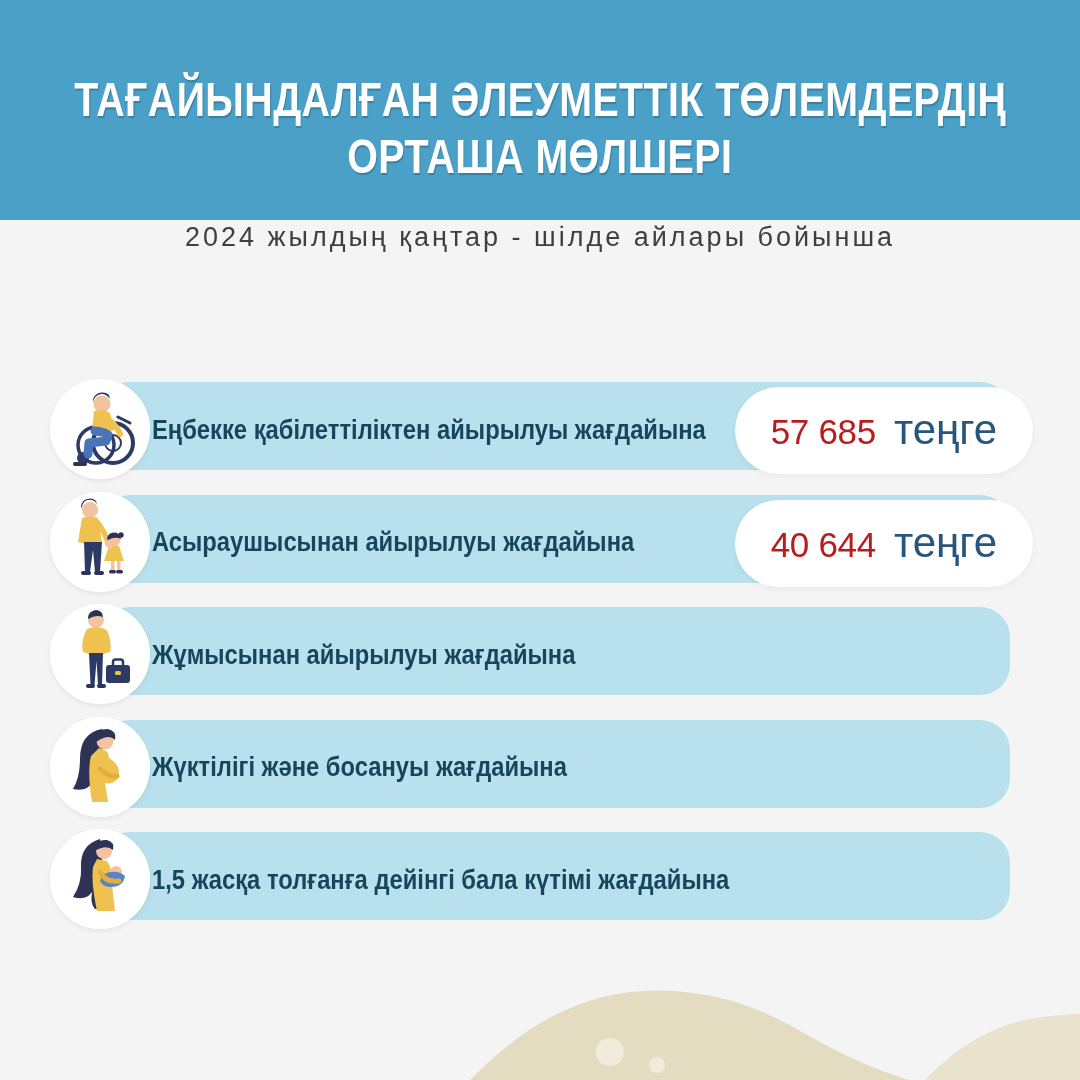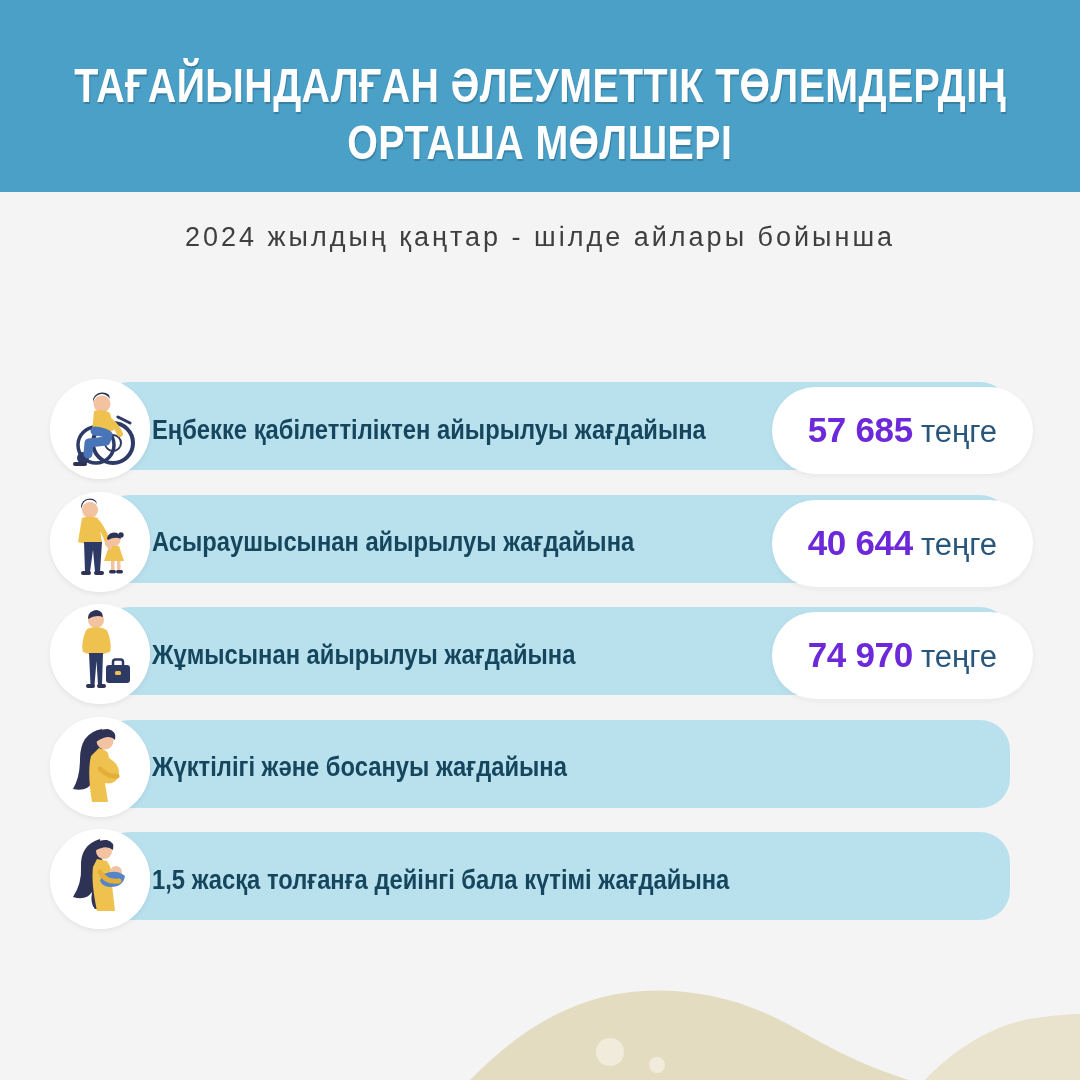--- a/index.html
+++ b/index.html
@@ -4,21 +4,21 @@
 <style>
   * { margin:0; padding:0; box-sizing:border-box; }
   html,body { width:1080px; height:1080px; }
   body {
     position:relative; overflow:hidden;
     background:#f4f4f4;
     font-family:"Liberation Sans", sans-serif;
   }
   
   .band {
-    position:absolute; top:0; left:0; width:1080px; height:192px;
+    position:absolute; top:0; left:0; width:1080px; height:220px;
     background:#4aa0c7;
     display:flex; flex-direction:column; align-items:center; justify-content:center;
     padding-top:36px;
   }
   .title-line {
     color:#ffffff; font-weight:700; font-size:48px; line-height:57px;
     white-space:nowrap; letter-spacing:0.5px;
     transform:scaleX(0.82); transform-origin:50% 50%;
     text-shadow:1px 2px 1px rgba(23,66,92,0.35);
   }
@@ -46,22 +46,22 @@
     display:flex; align-items:center; white-space:nowrap;
     font-size:27px; font-weight:700; color:#16465e;
     transform:scaleX(0.88); transform-origin:0 50%;
   }
   .pill {
     position:absolute; right:47px; top:7px; height:87px;
     background:#ffffff; border-radius:44px;
     padding:0 36px; line-height:85px; white-space:nowrap; text-align:center;
     box-shadow:0 2px 6px rgba(0,0,0,0.05);
   }
-  .amount { font-size:35px; font-weight:700; color:#6d28d9; letter-spacing:-0.3px; }
-  .currency { font-size:31px; font-weight:400; color:#27567d; margin-left:8px; }
+  .amount { font-size:35px; font-weight:400; color:#b91c1c; letter-spacing:-0.3px; }
+  .currency { font-size:42px; font-weight:400; color:#27567d; margin-left:18px; }
   
   .footer-deco { position:absolute; left:0; bottom:0; width:1080px; height:130px; }
 </style>
 </head>
 <body>
 
 <header class="band">
   <div class="title-line">ТАҒАЙЫНДАЛҒАН ӘЛЕУМЕТТІК ТӨЛЕМДЕРДІҢ</div>
   <div class="title-line">ОРТАША МӨЛШЕРІ</div>
 </header>
@@ -135,23 +135,20 @@
         <path d="M55 28 q4 10 3 18" stroke="#efc24f" stroke-width="5" fill="none" stroke-linecap="round"></path>
         <path d="M39 49 h14 l-1 32 h-4 l-1.5 -24 -2 24 h-4 z" fill="#2e3a66"></path>
         <rect x="36" y="80" width="9" height="4" rx="2" fill="#2e3356"></rect>
         <rect x="47" y="80" width="9" height="4" rx="2" fill="#2e3356"></rect>
         <path d="M63 62 v-4 a2.5 2.5 0 0 1 2.5 -2.5 h5 a2.5 2.5 0 0 1 2.5 2.5 v4" fill="none" stroke="#2e3a66" stroke-width="2.5"></path>
         <rect x="56" y="61" width="24" height="18" rx="3" fill="#2e3a66"></rect>
         <rect x="65" y="67" width="6" height="4" rx="1.5" fill="#efc24f"></rect>
       </svg>
     </div>
     <div class="row-label">Жұмысынан айырылуы жағдайына</div>
-    <div class="pill">
-      <span class="amount">74 970</span><span class="currency">теңге</span>
-    </div>
   </div>
 
   <div class="row">
     <div class="bar"></div>
     <div class="icon-circle">
       <svg viewBox="0 0 100 100">
         <circle cx="50" cy="50" r="50" fill="#ffffff"></circle>
         <path d="M52 12 q-22 4 -22 30 q0 18 -7 30 q14 3 20 -7 q-2 12 2 17 l9 0 q-5 -22 -1 -40 z" fill="#2e3356"></path>
         <circle cx="55" cy="24" r="8.5" fill="#f3c3a1"></circle>
         <path d="M46 25 q-3 -13 12 -13 q9 2 7 11 q-6 -7 -19 2 z" fill="#2e3356"></path>

